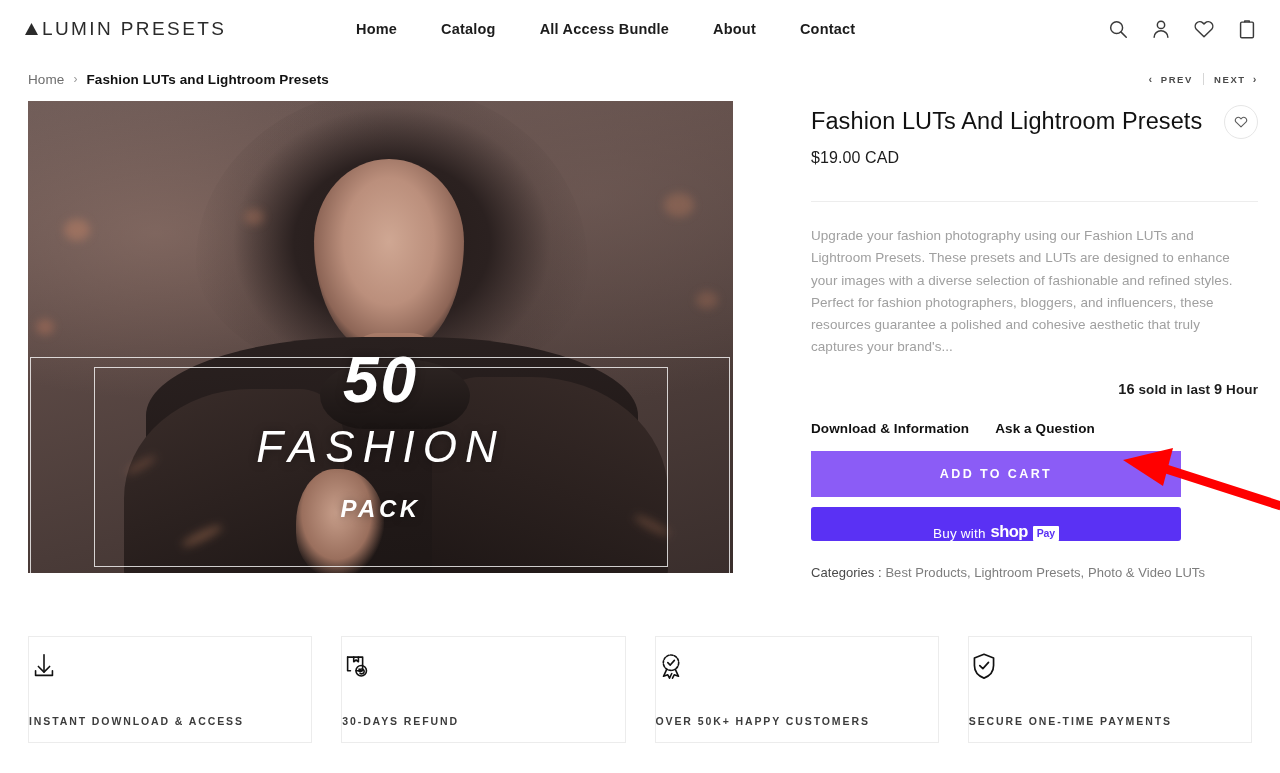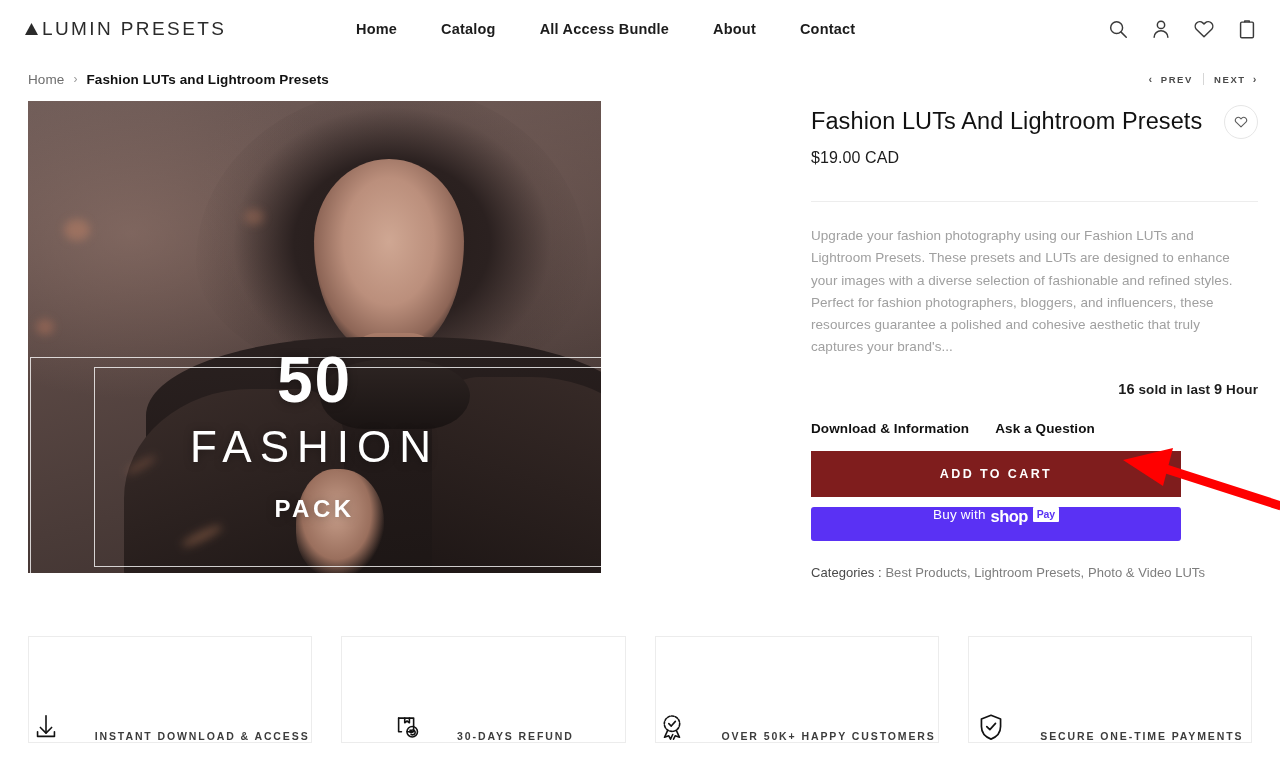--- a/index.html
+++ b/index.html
@@ -93,28 +93,29 @@
 
   
   .main {
     display: flex;
     padding: 0 22px 0 28px;
     gap: 0;
   }
   .gallery { width: 705px; flex: 0 0 705px; }
 
   .product-img {
-    width: 573px; height: 472px;
+    width: 705px; height: 472px;
     position: relative;
     overflow: hidden;
     background:
       radial-gradient(ellipse 60% 50% at 18% 28%, rgba(150,120,110,.55), rgba(0,0,0,0) 70%),
       radial-gradient(ellipse 70% 60% at 80% 20%, rgba(120,98,92,.5), rgba(0,0,0,0) 72%),
       linear-gradient(165deg, #6f5c58 0%, #5e4b47 35%, #4a3b38 70%, #3a2e2c 100%);
     cursor: zoom-in;
+    font-style: italic;
   }
   
   .bokeh { position: absolute; border-radius: 50%; filter: blur(4px); }
   
   .fig-hair {
     position: absolute;
     left: 168px; top: -14px;
     width: 392px; height: 300px;
     background: radial-gradient(ellipse 52% 58% at 50% 52%, #241b19 0%, #2b2120 48%, rgba(50,38,36,.15) 78%, rgba(0,0,0,0) 100%);
     border-radius: 52% 48% 45% 55% / 58% 60% 40% 42%;
@@ -255,36 +256,36 @@
     font-size: 13.5px;
     font-weight: 700;
     color: #111;
     text-decoration: none;
     letter-spacing: .1px;
   }
 
   .btn-cart {
     margin-top: 15px;
     width: 370px; height: 46px;
-    background: #7f1d1d;
+    background: #8b5cf6;
     color: #ffffff;
     border: none;
     font-size: 12.5px;
     font-weight: 700;
     letter-spacing: 2.4px;
     cursor: pointer;
     font-family: inherit;
   }
   .btn-shop {
     margin-top: 10px;
     width: 370px; height: 34px;
     background: #5a31f4;
     border: none;
     border-radius: 3px;
-    display: flex; align-items: flex-start; justify-content: center;
+    display: flex; align-items: flex-end; justify-content: center;
     gap: 5px;
     cursor: pointer;
   }
   .btn-shop .bw { color: #fff; font-size: 13.5px; font-weight: 400; letter-spacing: .2px; }
   .btn-shop .shop { color: #fff; font-size: 16.5px; font-weight: 800; letter-spacing: -.6px; }
   .btn-shop .pay {
     background: #fff; color: #5a31f4;
     font-size: 10.5px; font-weight: 800;
     padding: 1.5px 4px; border-radius: 1px;
     letter-spacing: -.1px;
@@ -303,22 +304,22 @@
     display: flex;
     gap: 29px;
     padding: 0 28px;
     margin-top: 56px;
   }
   .badge {
     flex: 1;
     height: 107px;
     border: 1px solid #ececec;
     display: flex;
-    flex-direction: row;
-    align-items: flex-end;
+    flex-direction: column;
+    align-items: flex-start;
     justify-content: center;
     gap: 34px;
     cursor: pointer;
     background: #fff;
   }
   .badge .bico { width: 30px; height: 30px; color: #121212; }
   .badge .bico svg { display: block; width: 100%; height: 100%; }
   .badge .blabel {
     font-size: 10.5px;
     letter-spacing: 1.9px;

